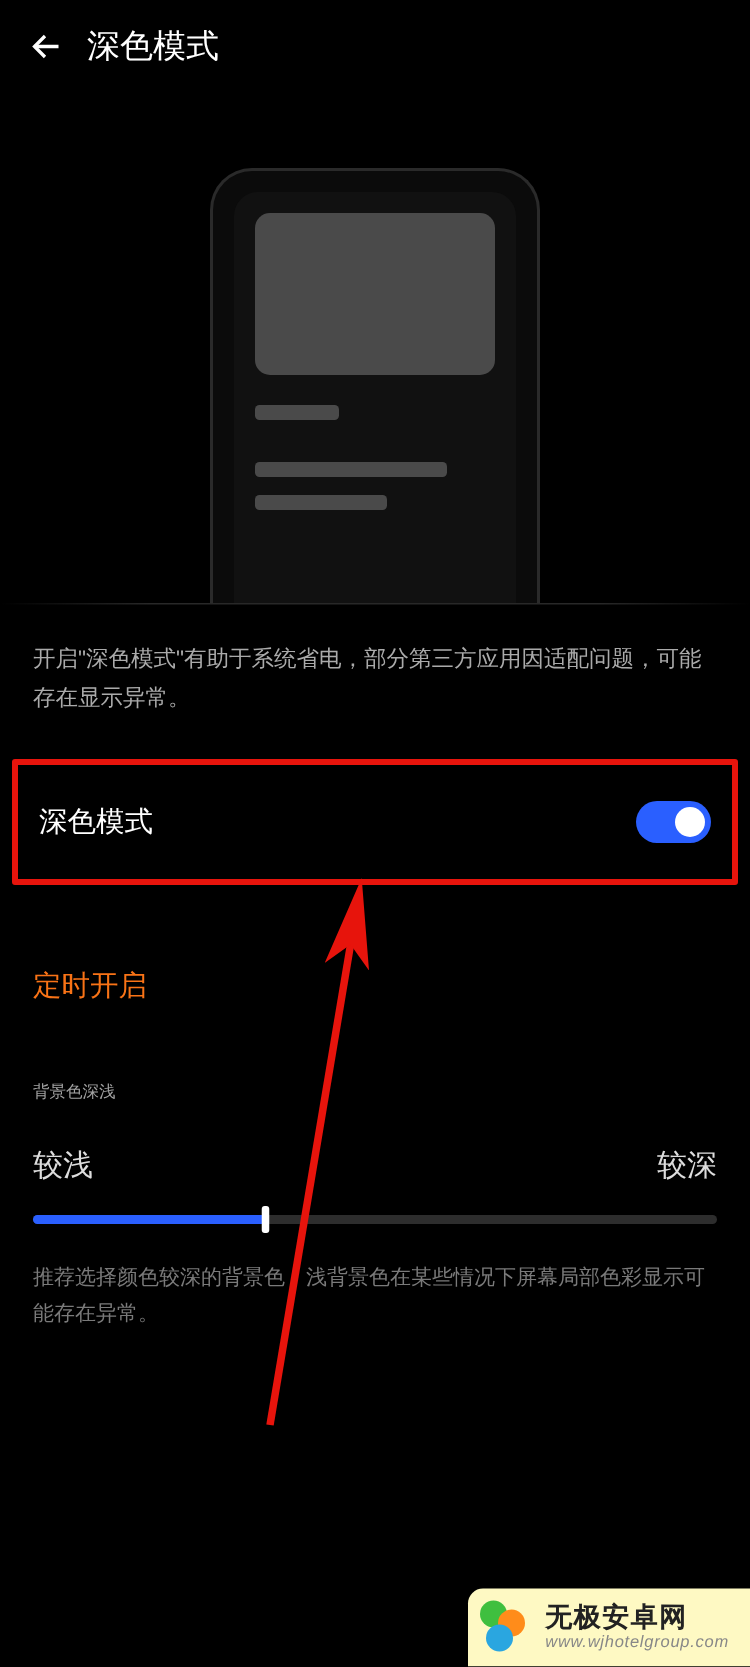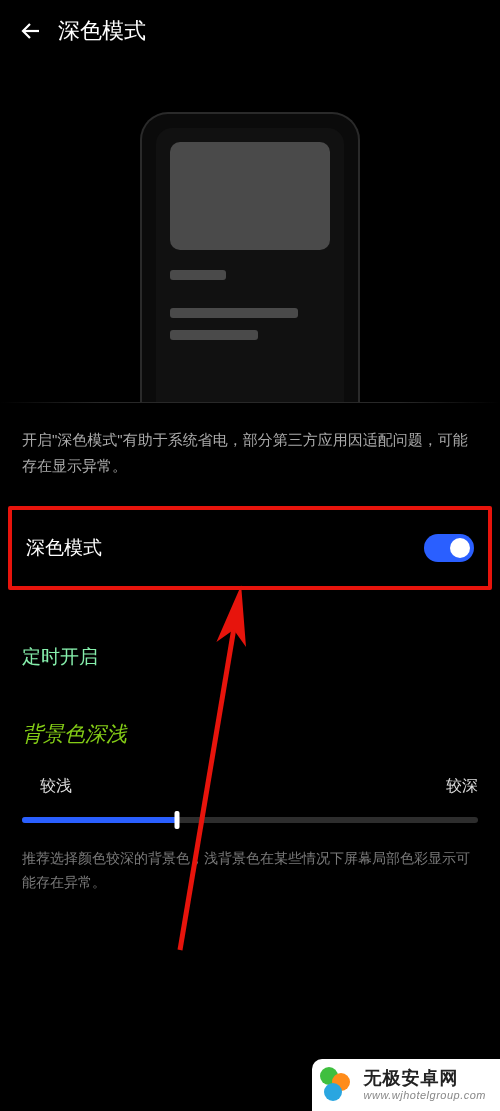--- a/index.html
+++ b/index.html
@@ -109,35 +109,34 @@
     position: absolute;
     right: 4px; top: 4px;
     width: 20px; height: 20px;
     background: #fff;
     border-radius: 50%;
   }
   
   .option-row {
     padding: 34px 22px 34px 22px;
     font-size: 19px;
-    color: #86efac;
+    color: #f97316;
   }
   
   .section-label {
     padding: 16px 22px 10px 22px;
-    font-size: 21px;
-    color: #84cc16;
-    font-style: italic;
+    font-size: 11px;
+    color: #a3a3a3;
   }
   
   .slider-labels {
     display: flex;
     justify-content: space-between;
-    padding: 18px 22px 12px 40px;
-    font-size: 16px;
+    padding: 18px 22px 12px 22px;
+    font-size: 20px;
     color: #ddd;
   }
   .slider-track {
     margin: 6px 22px 0 22px;
     position: relative;
     height: 10px;
   }
   .slider-bg {
     position: absolute;
     left: 0; right: 0; top: 2px;
@@ -173,21 +172,21 @@
   .arrow-svg {
     position: absolute;
     left: 0; top: 0;
     pointer-events: none;
   }
   
   .watermark {
     position: absolute;
     right: 0;
     bottom: 0;
-    background: #ffffff;
+    background: #fef9c3;
     height: 52px;
     display: flex;
     align-items: center;
     padding: 0 14px 0 8px;
     border-top-left-radius: 10px;
   }
   .wm-logo {
     width: 36px; height: 36px;
     position: relative;
     margin-right: 8px;

